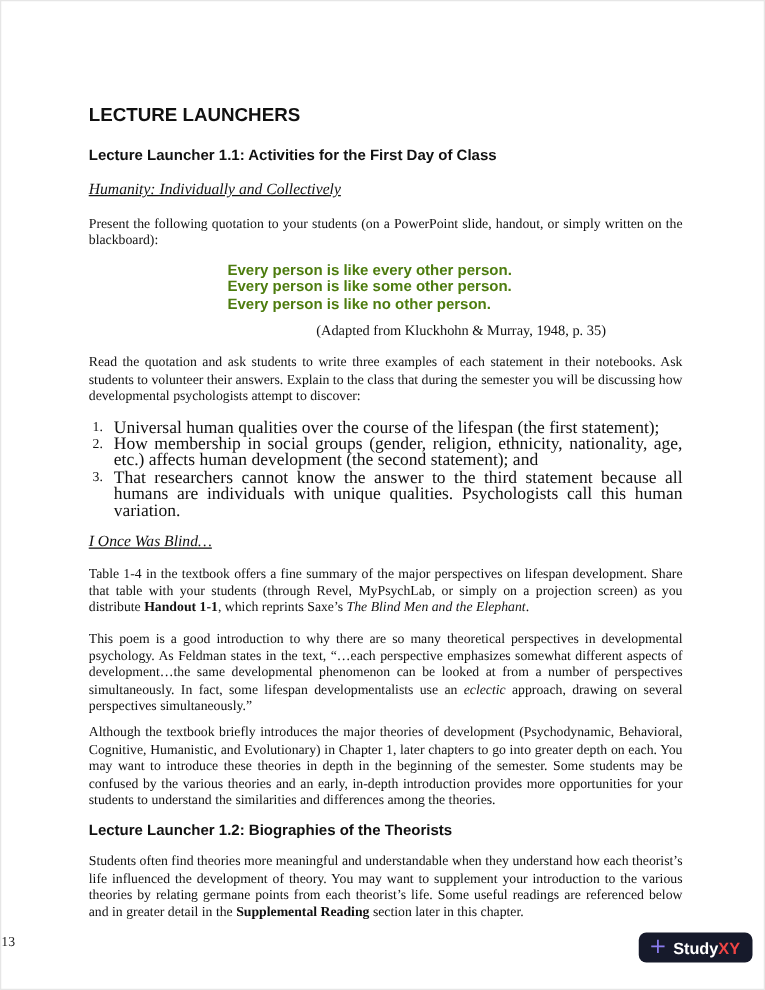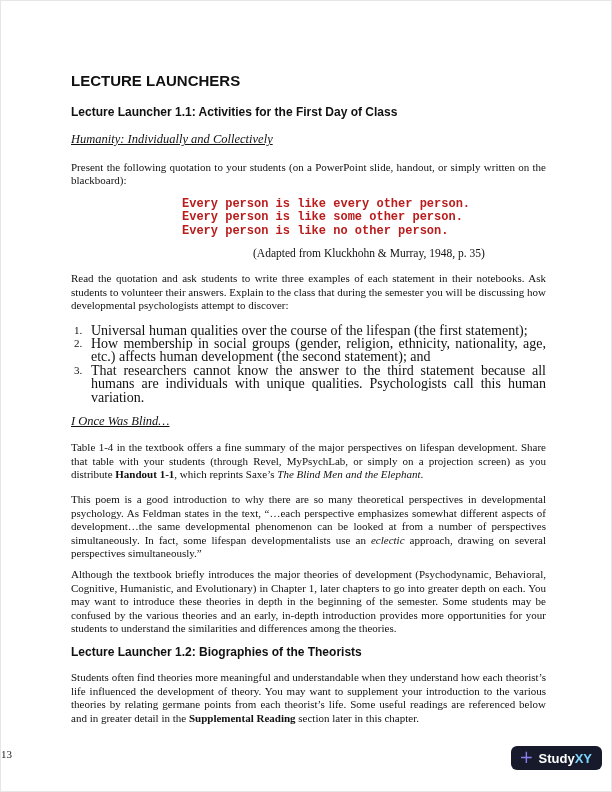--- a/index.html
+++ b/index.html
@@ -9,21 +9,21 @@
     height: 792px;
     background: #ffffff;
     box-sizing: border-box;
     border: 1px solid #e6e6e6;
     overflow: hidden;
     color: #111111;
   }
   .content {
     position: absolute;
     left: 70px;
-    top: 4px;
+    top: 16px;
     width: 475px;
   }
   .h1 {
     margin: 67px 0 0 0;
     font-family: "Liberation Sans", sans-serif;
     font-weight: bold;
     font-size: 15px;
     line-height: 17px;
     color: #111;
   }
@@ -56,25 +56,25 @@
   .p-present  { margin: 15px 0 0 0; }
   .p-read     { margin: 12px 0 0 0; }
   .p-table    { margin: 13px 0 0 0; }
   .p-poem     { margin: 12px 0 0 0; }
   .p-although { margin: 8px 0 0 0; }
   .p-students { margin: 12px 0 0 0; }
   .seg-bold   { font-weight: bold; }
   .seg-italic { font-style: italic; }
   .quote-block {
     margin: 10px 0 0 111px;
-    font-family: Liberation Mono, monospace;
+    font-family: Liberation Sans, sans-serif;
     font-weight: bold;
     font-size: 12px;
     line-height: 13.4px;
-    color: #b91c1c;
+    color: #4d7c0f;
   }
   .attribution {
     margin: 9px 0 0 182px;
     font-family: "Liberation Serif", serif;
     font-size: 11.5px;
     line-height: 13.4px;
     color: #111;
   }
   .num-list { margin: 11px 0 0 0; }
   .list-row { display: flex; }
@@ -126,21 +126,21 @@
     line-height: 1;
     transform: translateY(-1px);
   }
   .logo-text {
     font-family: "Liberation Sans", sans-serif;
     font-weight: bold;
     font-size: 13px;
     line-height: 1;
   }
   .logo-text .brand-main { color: #ffffff; }
-  .logo-text .brand-accent { color: #7dd3fc; }
+  .logo-text .brand-accent { color: #ef4444; }
 </style>
 </head>
 <body>
 
 <div class="page">
   <div class="content">
 
     <div class="h1">LECTURE LAUNCHERS</div>
 
     <div class="h2 h2-s1">Lecture Launcher 1.1: Activities for the First Day of Class</div>

